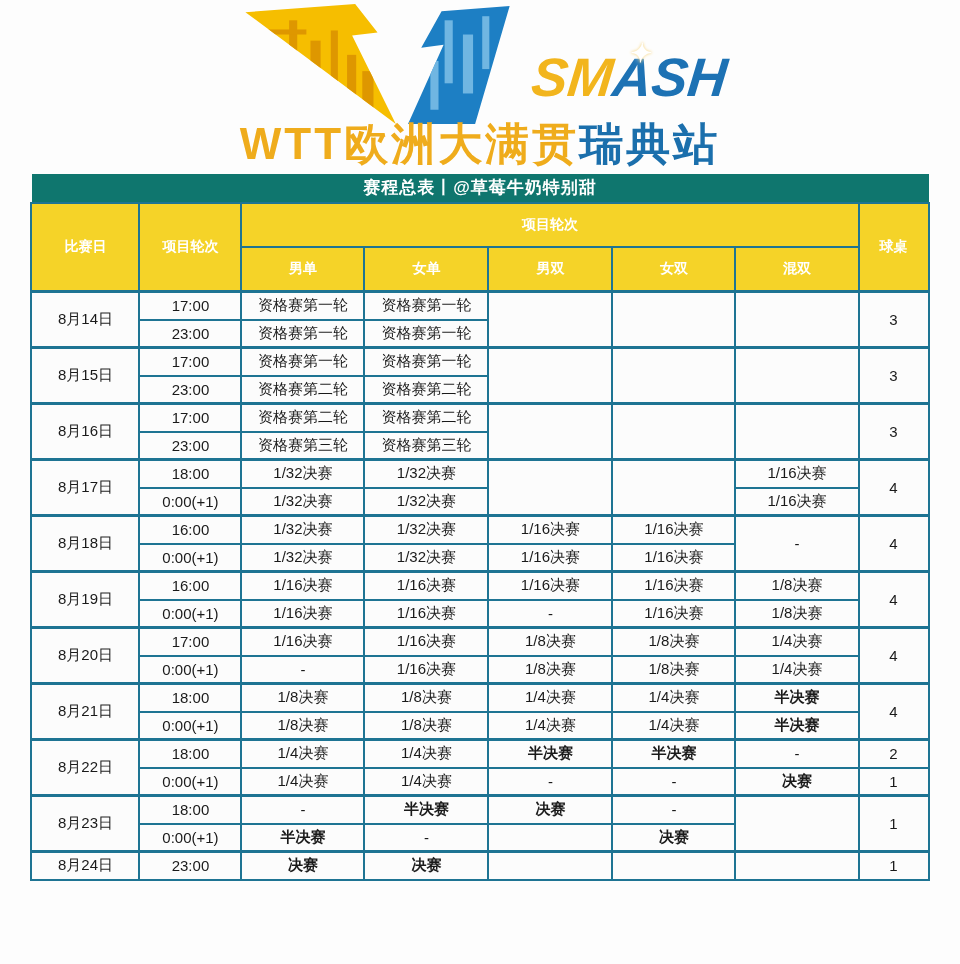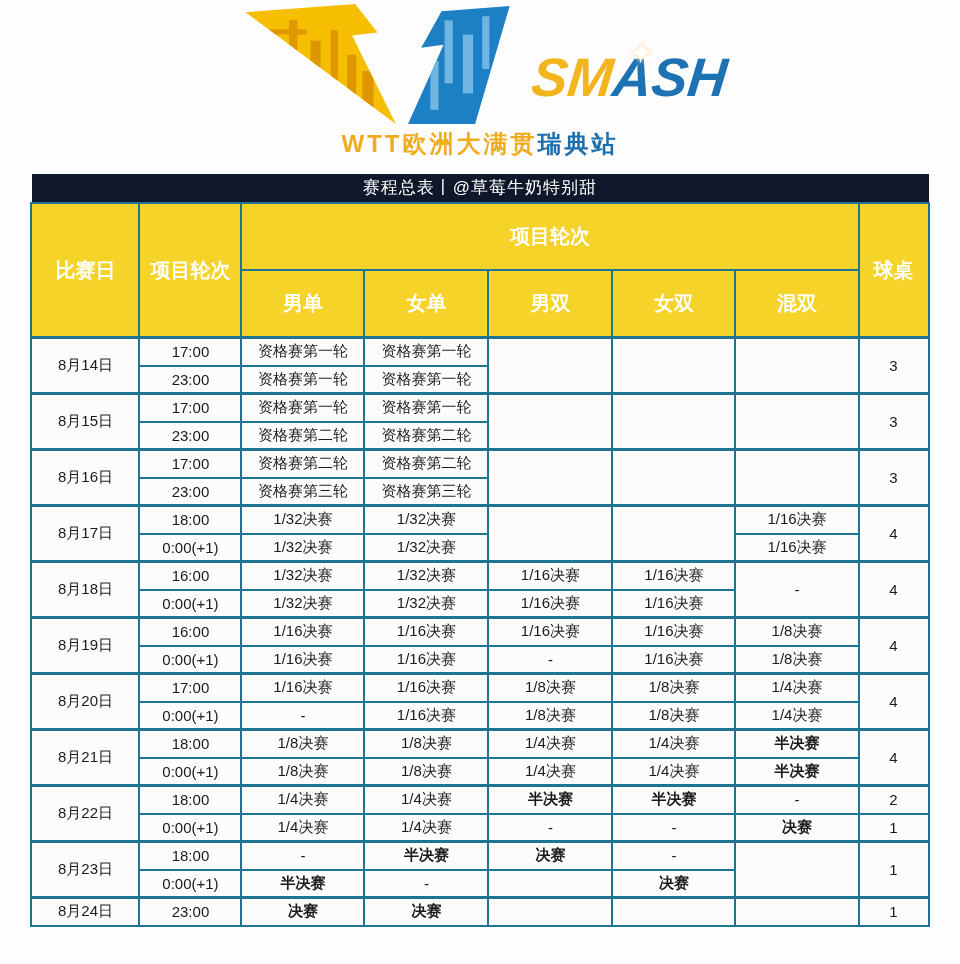--- a/index.html
+++ b/index.html
@@ -10,30 +10,30 @@
   }
   
   .logo-row { height:124px; display:flex; justify-content:center; align-items:center; gap:14px; padding-top:4px; }
   .smash { font-style:italic; font-weight:900; font-size:54px; letter-spacing:0px;
            transform:skewX(-6deg); position:relative; margin-top:26px; line-height:1; }
   .smash-left  { color:#F2B51D; }
   .smash-right { color:#1D72B4; }
   .starburst { position:absolute; left:96px; top:-10px; color:#ffffff; font-size:26px; font-style:normal;
                text-shadow:0 0 6px rgba(255,255,255,.95), 0 0 3px #F2B51D; }
   
-  .title { text-align:center; font-size:24px; font-weight:900; letter-spacing:3px; height:44px; line-height:40px; }
+  .title { text-align:center; font-size:44px; font-weight:900; letter-spacing:3px; height:44px; line-height:40px; }
   .title-main { color:#EFAC1C; }
   .title-loc  { color:#1B6FAC; }
   
-  .banner { width:897px; margin:6px auto 0; background:#0f172a; color:#ffffff;
-            text-align:center; font-size:17px; font-weight:normal; height:28px; line-height:28px; letter-spacing:1px; }
+  .banner { width:897px; margin:6px auto 0; background:#0f766e; color:#ffffff;
+            text-align:center; font-size:17px; font-weight:bold; height:28px; line-height:28px; letter-spacing:1px; }
   
   table.schedule { width:897px; margin:0 auto; border-collapse:collapse; table-layout:fixed; }
   table.schedule th, table.schedule td { border:2px solid #1E7493; text-align:center; vertical-align:middle; }
-  table.schedule th { background:#F5D328; color:#ffffff; font-size:20px; font-weight:bold; padding:19px 2px; height:31px; }
+  table.schedule th { background:#F5D328; color:#ffffff; font-size:14px; font-weight:bold; padding:12px 2px; height:31px; }
   table.schedule td { background:#FCFCFC; color:#1a1a1a; font-size:15px; padding:1px 2px; }
   td.date-cell  { font-size:16px; }
   td.time-cell  { font-size:16px; height:28px;margin-left:43px; }
   td.tables-cell{ font-size:16px; }
   td.blue { color:#1B80C4; font-weight:bold; }
   tr.day-start td { border-top-width:3px; }
 </style>
 </head>
 <body>
 

